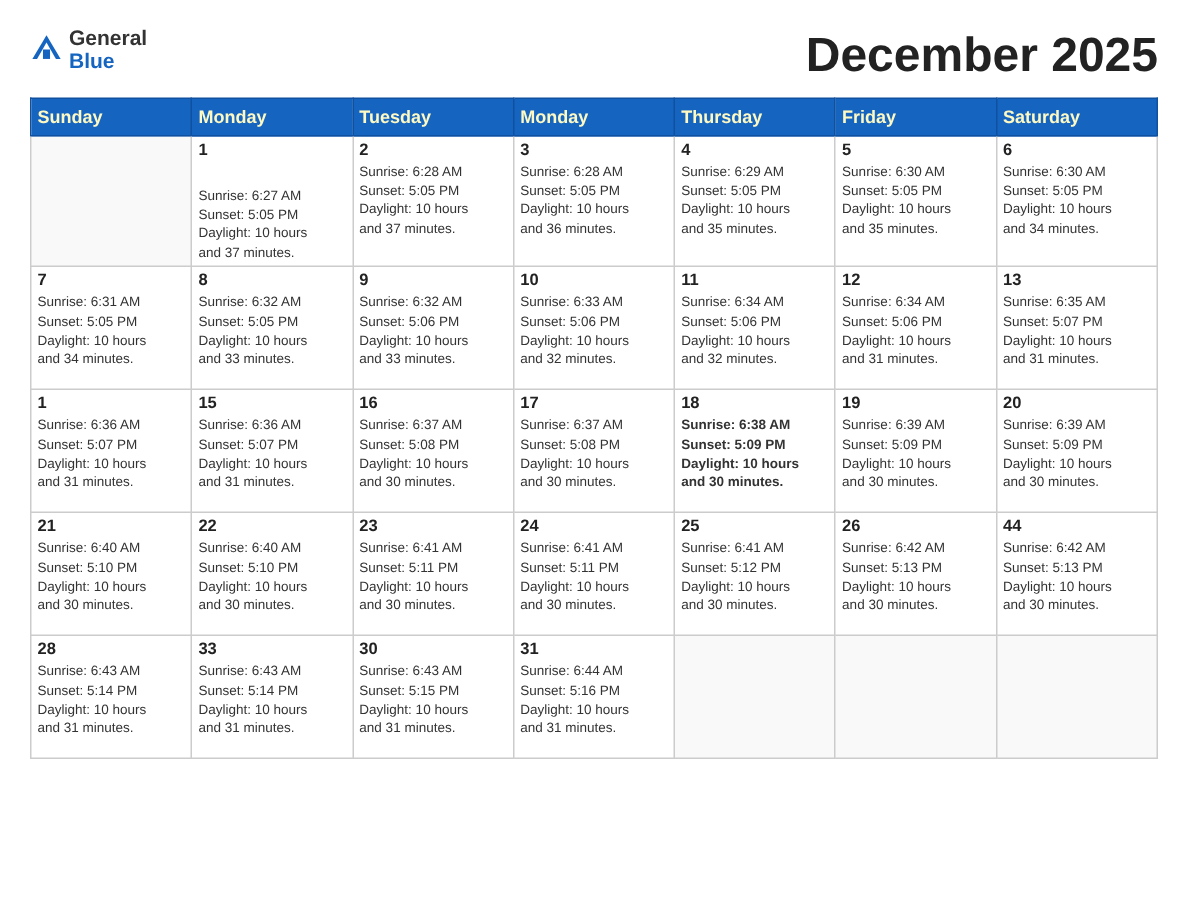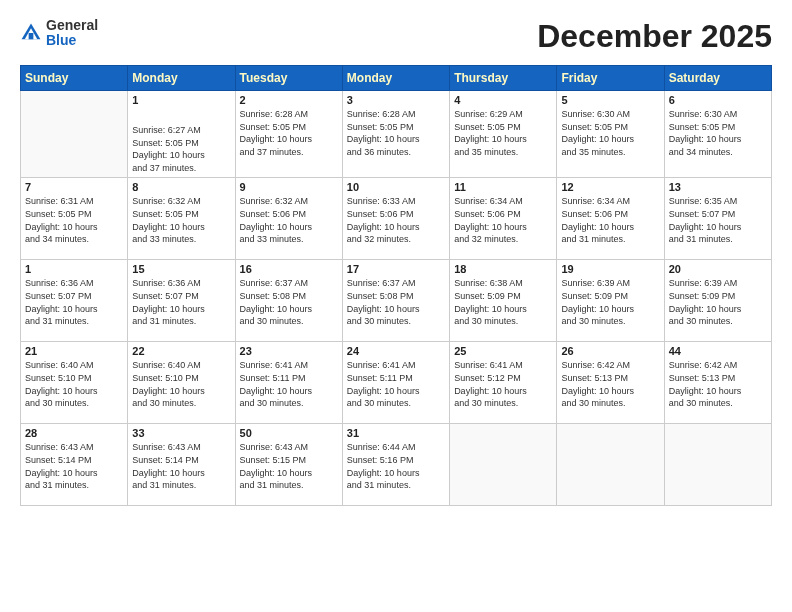--- a/index.html
+++ b/index.html
@@ -253,21 +253,21 @@
           </td>
           <td>
             <div class="day-num">17</div>
             <div class="day-info" style="white-space: pre-line;">Sunrise: 6:37 AM
 Sunset: 5:08 PM
 Daylight: 10 hours
 and 30 minutes.</div>
           </td>
           <td>
             <div class="day-num">18</div>
-            <div class="day-info" style="white-space: pre-line;">Sunrise: 6:38 AM
+            <div class="day-info" style="white-space: pre-line; font-weight: bold;">Sunrise: 6:38 AM
 Sunset: 5:09 PM
 Daylight: 10 hours
 and 30 minutes.</div>
           </td>
           <td>
             <div class="day-num">19</div>
             <div class="day-info" style="white-space: pre-line;">Sunrise: 6:39 AM
 Sunset: 5:09 PM
 Daylight: 10 hours
 and 30 minutes.</div>
@@ -340,21 +340,21 @@
 and 31 minutes.</div>
           </td>
           <td>
             <div class="day-num">33</div>
             <div class="day-info" style="white-space: pre-line;">Sunrise: 6:43 AM
 Sunset: 5:14 PM
 Daylight: 10 hours
 and 31 minutes.</div>
           </td>
           <td>
-            <div class="day-num">50</div>
+            <div class="day-num">30</div>
             <div class="day-info" style="white-space: pre-line;">Sunrise: 6:43 AM
 Sunset: 5:15 PM
 Daylight: 10 hours
 and 31 minutes.</div>
           </td>
           <td>
             <div class="day-num">31</div>
             <div class="day-info" style="white-space: pre-line;">Sunrise: 6:44 AM
 Sunset: 5:16 PM
 Daylight: 10 hours

